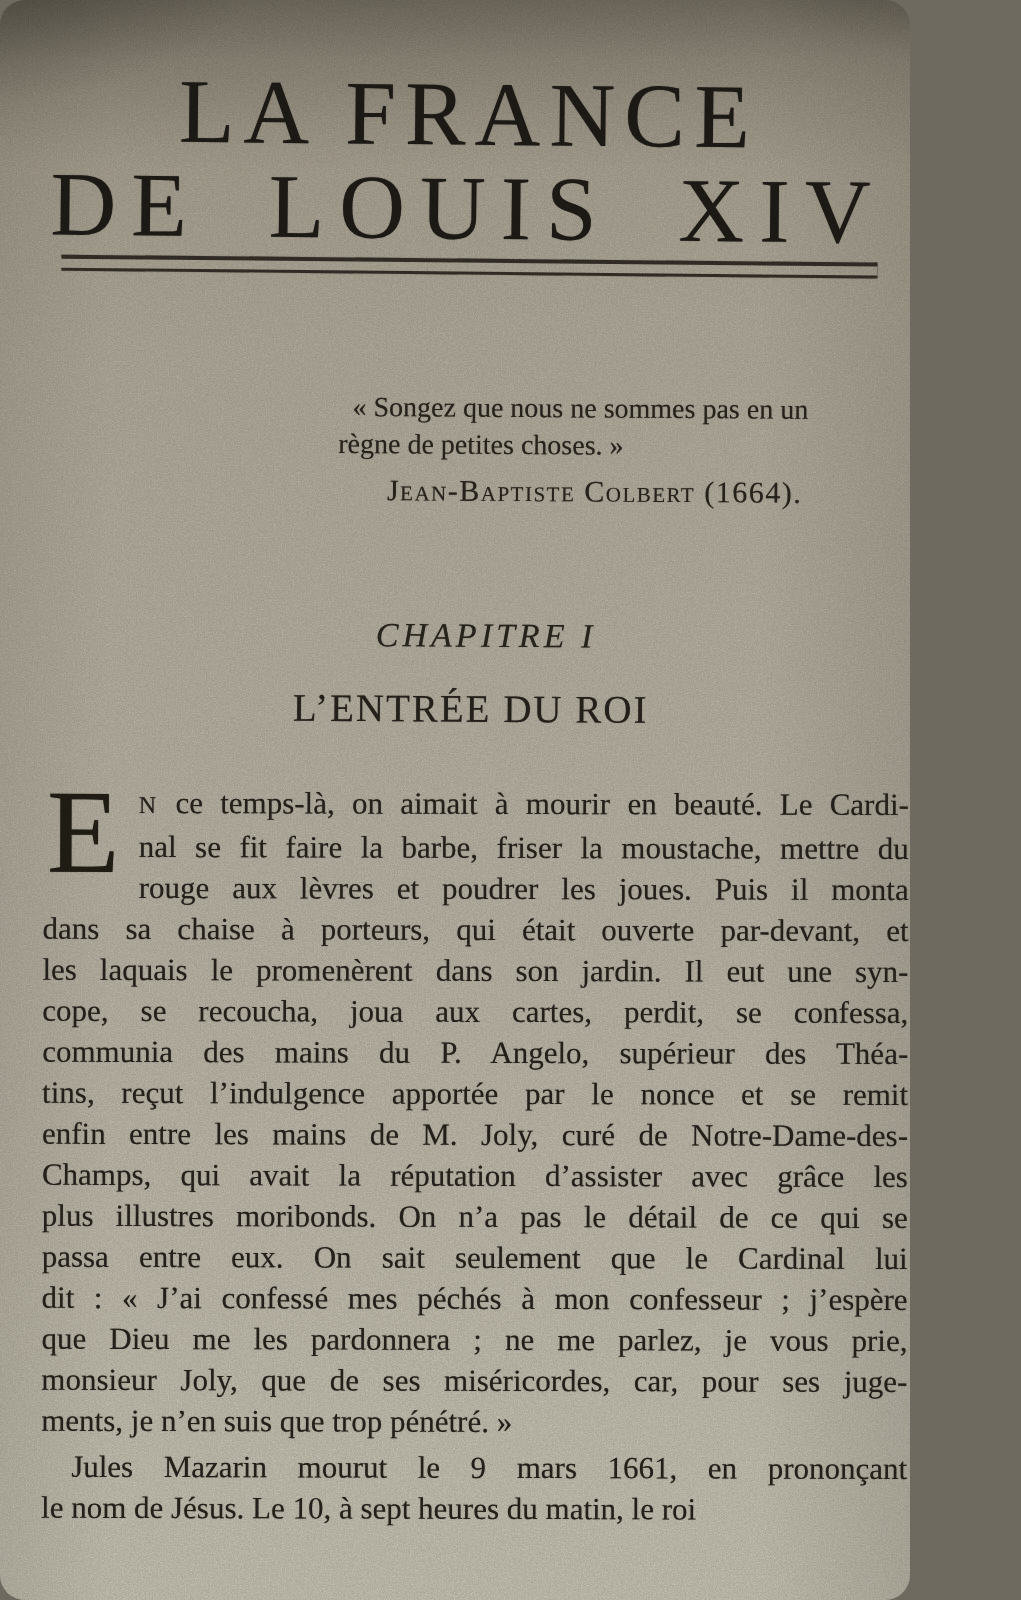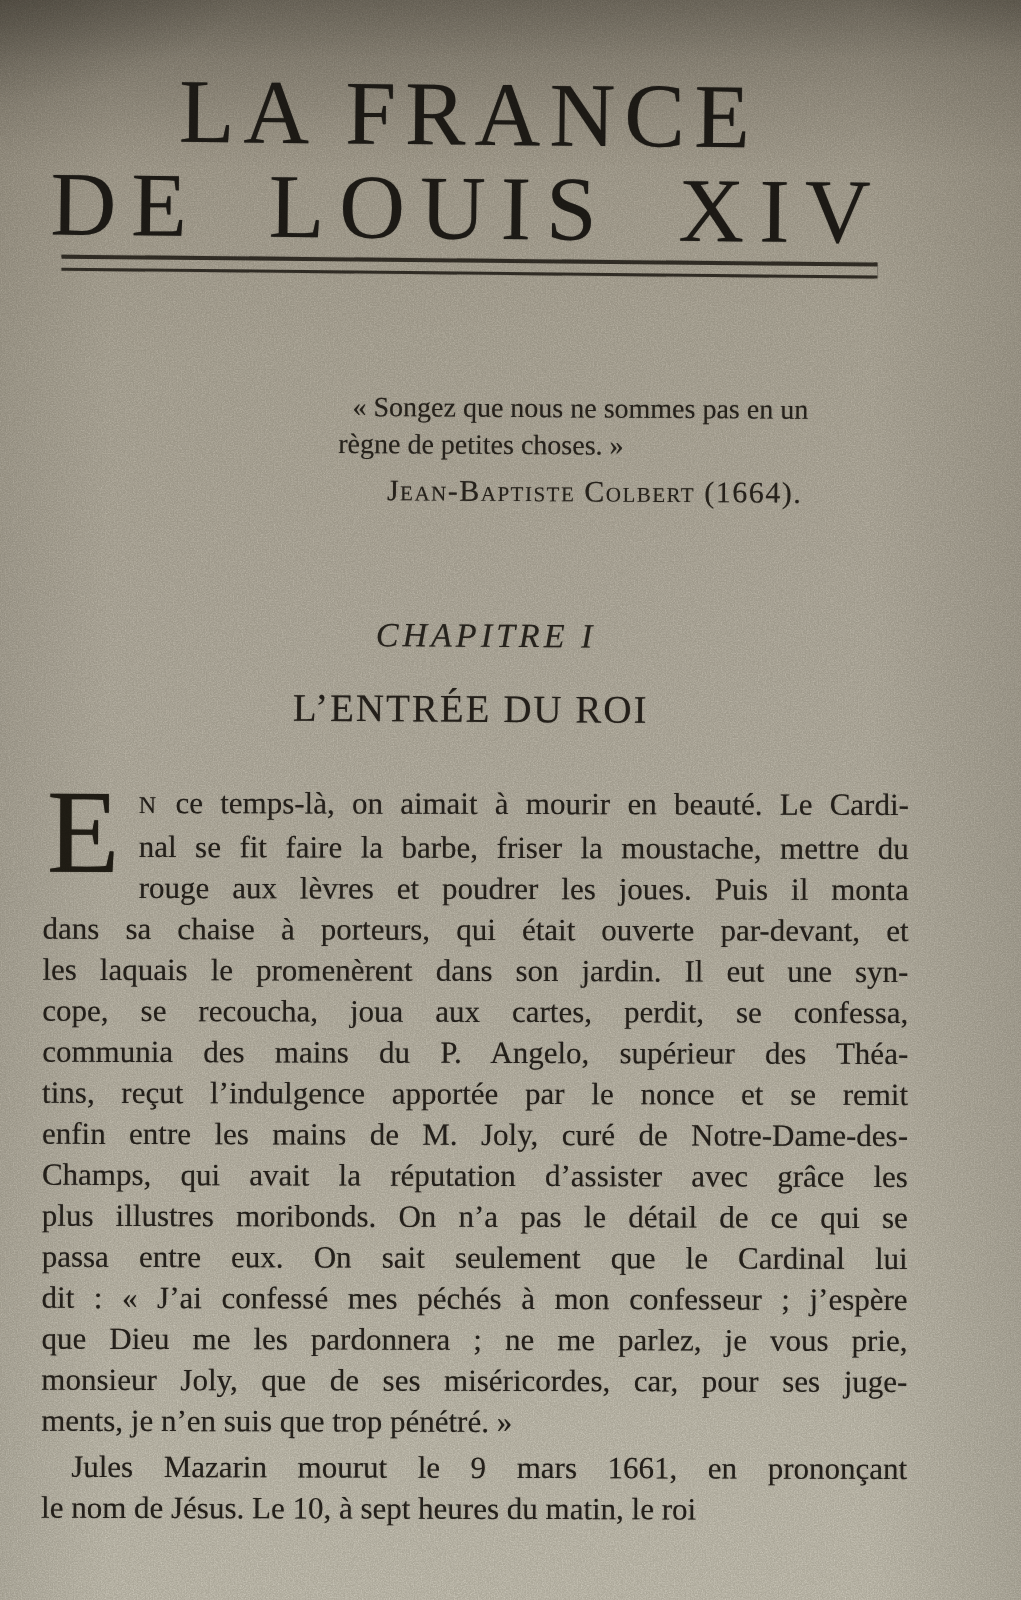--- a/index.html
+++ b/index.html
@@ -1,29 +1,30 @@
 <!DOCTYPE html>
 <html><head>
 <meta charset="utf-8">
 <style>
   html,body{margin:0;padding:0;}
   body{
     width:1021px;height:1600px;overflow:hidden;background:#6f6a60;
     font-family:"Liberation Serif","DejaVu Serif",serif;
   }
   .page{
-    position:relative;width:1021px;height:1600px;overflow:hidden;
+    position:relative;width:910px;height:1600px;overflow:hidden;
     background:
       radial-gradient(ellipse 520px 300px at -4% -5%, rgba(44,40,33,.48), rgba(44,40,33,0) 62%),
       radial-gradient(ellipse 430px 240px at 104% -6%, rgba(52,48,40,.38), rgba(52,48,40,0) 62%),
       linear-gradient(to bottom, rgba(58,53,44,.38) 0px, rgba(58,53,44,.16) 60px, rgba(58,53,44,0) 170px),
       linear-gradient(to left, rgba(74,68,57,.14) 0px, rgba(74,68,57,0) 150px),
       linear-gradient(to right, rgba(74,68,57,.10) 0px, rgba(74,68,57,0) 110px),
       linear-gradient(176deg,#a69f91 0%,#bcb5a6 9%,#c7c1b2 22%,#ccc6b8 38%,#d0cbbd 55%,#d6d1c3 72%,#dcd8ca 88%,#dfdbcd 100%);
     color:#2b2620;
+    border-radius:25px;
   }
   .sheet{position:absolute;inset:0;filter:blur(0.3px);}
   .grain{position:absolute;inset:0;opacity:.42;mix-blend-mode:multiply;pointer-events:none;}
 
   .masthead{position:absolute;inset:0;transform:rotate(.55deg);transform-origin:510px 0;}
   .midblock{position:absolute;inset:0;transform:rotate(.35deg);transform-origin:510px 0;}
   .bodyblock{position:absolute;inset:0;transform:rotate(.15deg);transform-origin:510px 0;}
 
   .title-line{
     position:absolute;left:25px;width:890px;text-align:center;

